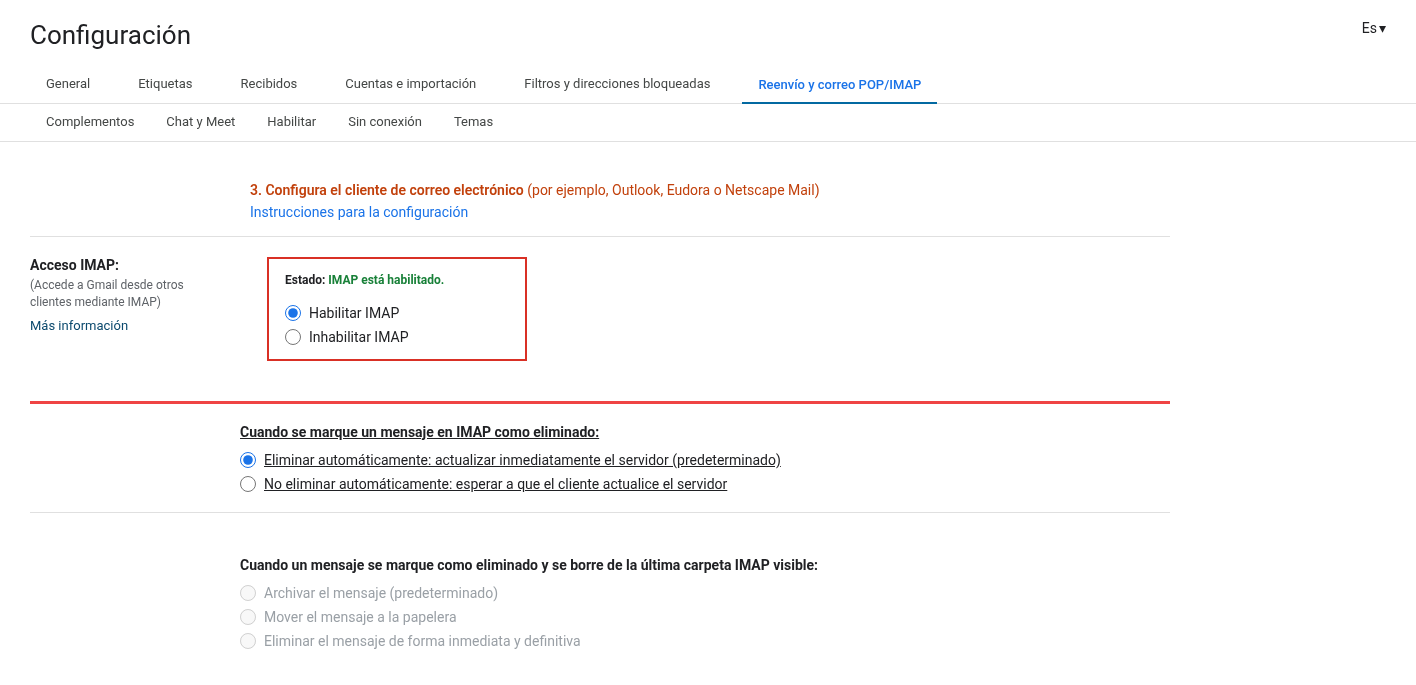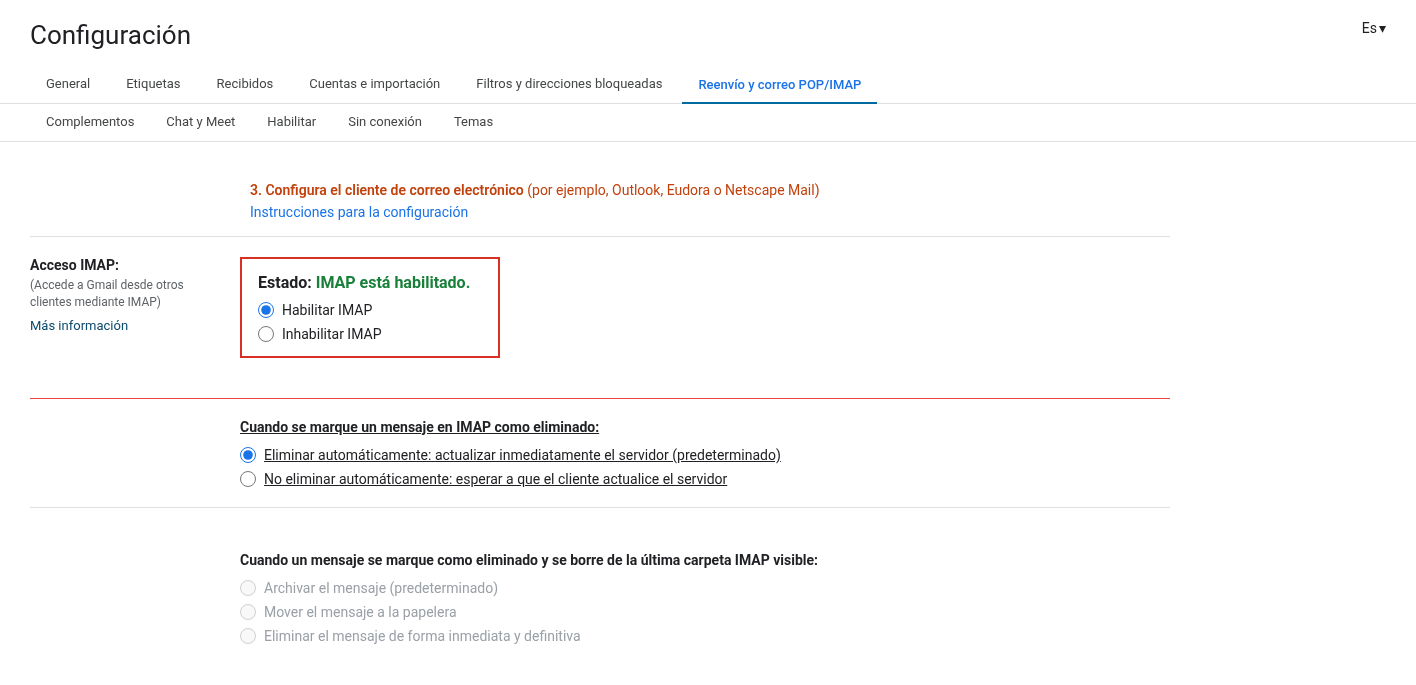--- a/index.html
+++ b/index.html
@@ -31,21 +31,21 @@
       color: #202124;
       font-size: 14px;
       cursor: pointer;
     }
 
     .nav-tabs-row1 {
       display: flex;
       align-items: center;
       padding: 0 30px;
       border-bottom: 1px solid #e0e0e0;
-      gap: 4px;
+      gap: 16px;
     }
 
     .nav-tabs-row2 {
       display: flex;
       align-items: flex-start;
       padding: 0 30px;
       border-bottom: 1px solid #e0e0e0;
       gap: 0;
     }
 
@@ -88,21 +88,22 @@
 
     .instructions-link {
       color: #1a73e8;
       text-decoration: none;
       font-size: 14px;
     }
 
     .main-section {
       display: flex;
       padding: 20px 0;
-      border-bottom: 1px solid #ef4444;
+      border-bottom: 3px solid #ef4444;
+      gap: 27px;
     }
 
     .sidebar-label {
       width: 210px;
       flex-shrink: 0;
       padding-right: 20px;
     }
 
     .sidebar-label-title {
       font-weight: 700;
@@ -130,22 +131,22 @@
 
     .imap-status-box {
       border: 2px solid #d93025;
       padding: 14px 16px;
       display: inline-block;
       margin-bottom: 20px;
       min-width: 260px;
     }
 
     .status-line {
-      font-size: 16px;
-      margin-bottom: 10px;
+      font-size: 12px;
+      margin-bottom: 18px;
     }
 
     .status-label {
       font-weight: 700;
     }
 
     .status-value {
       color: #188038;
       font-weight: 700;
     }

